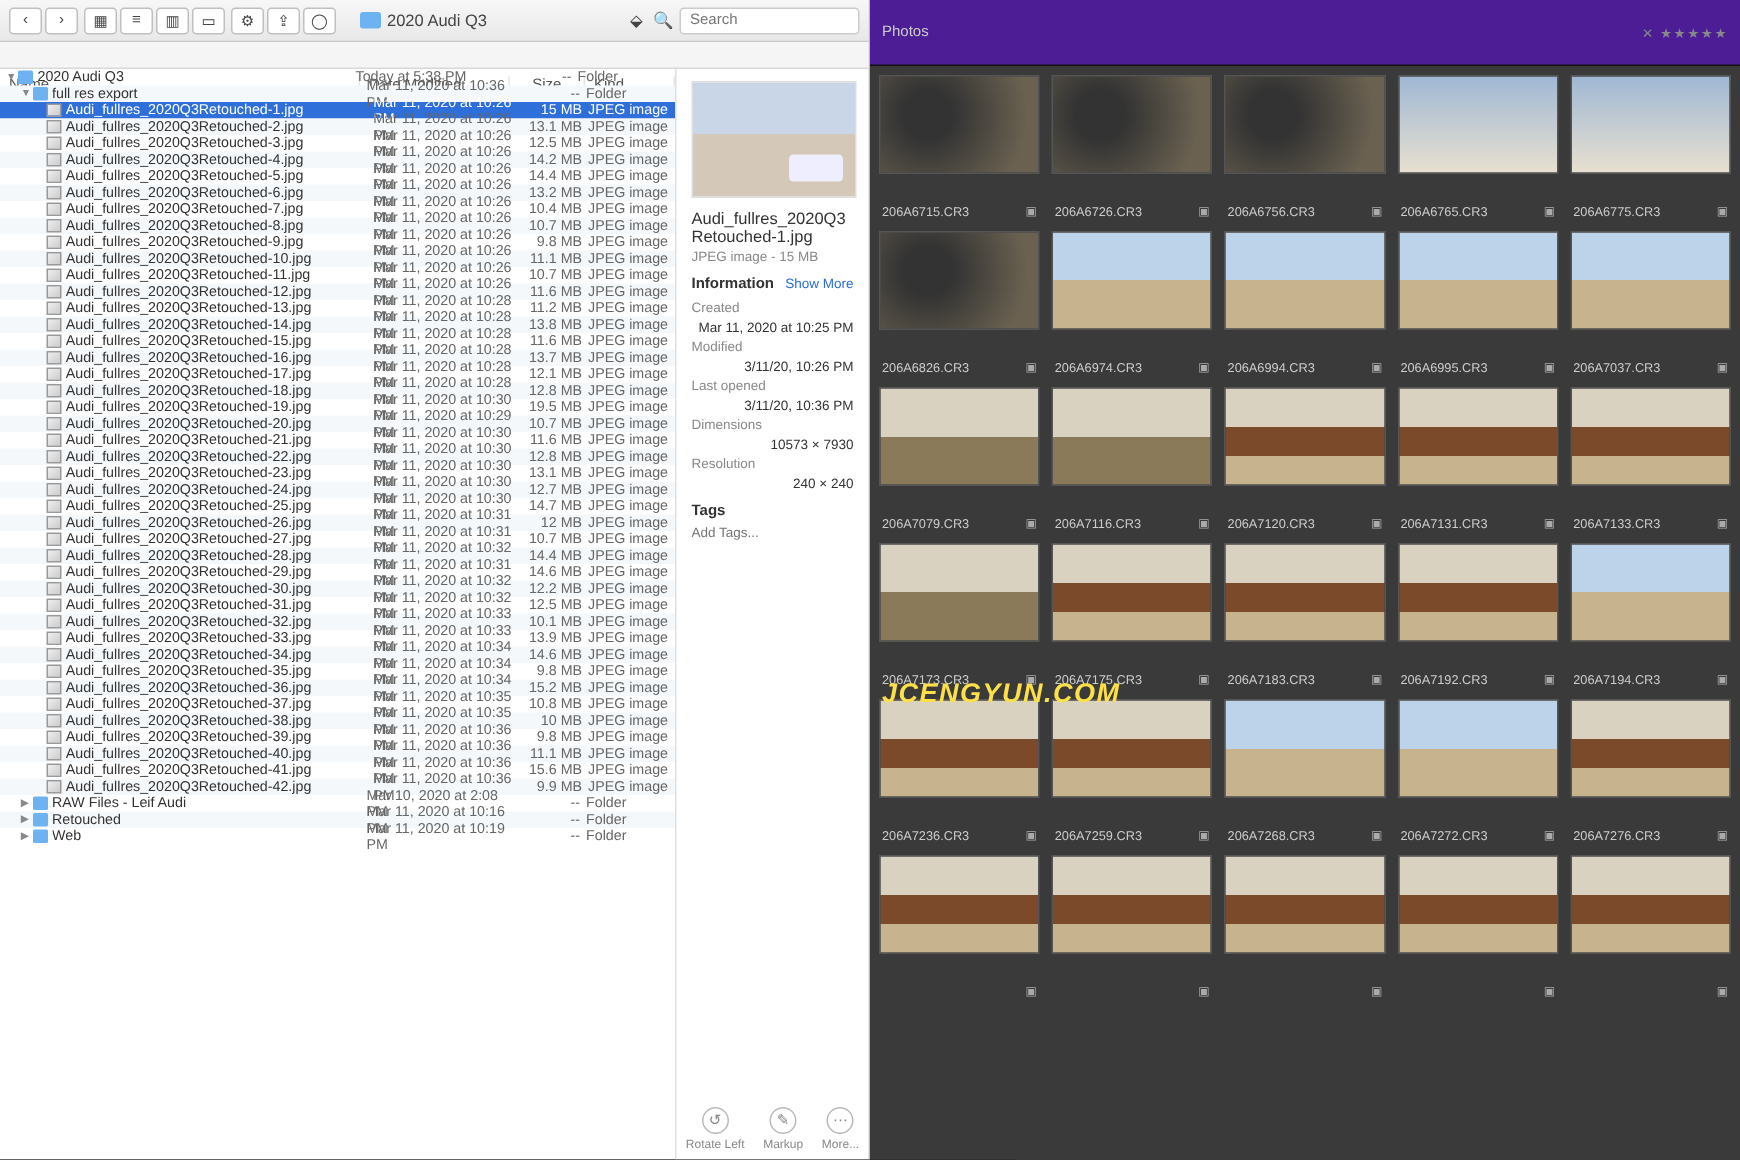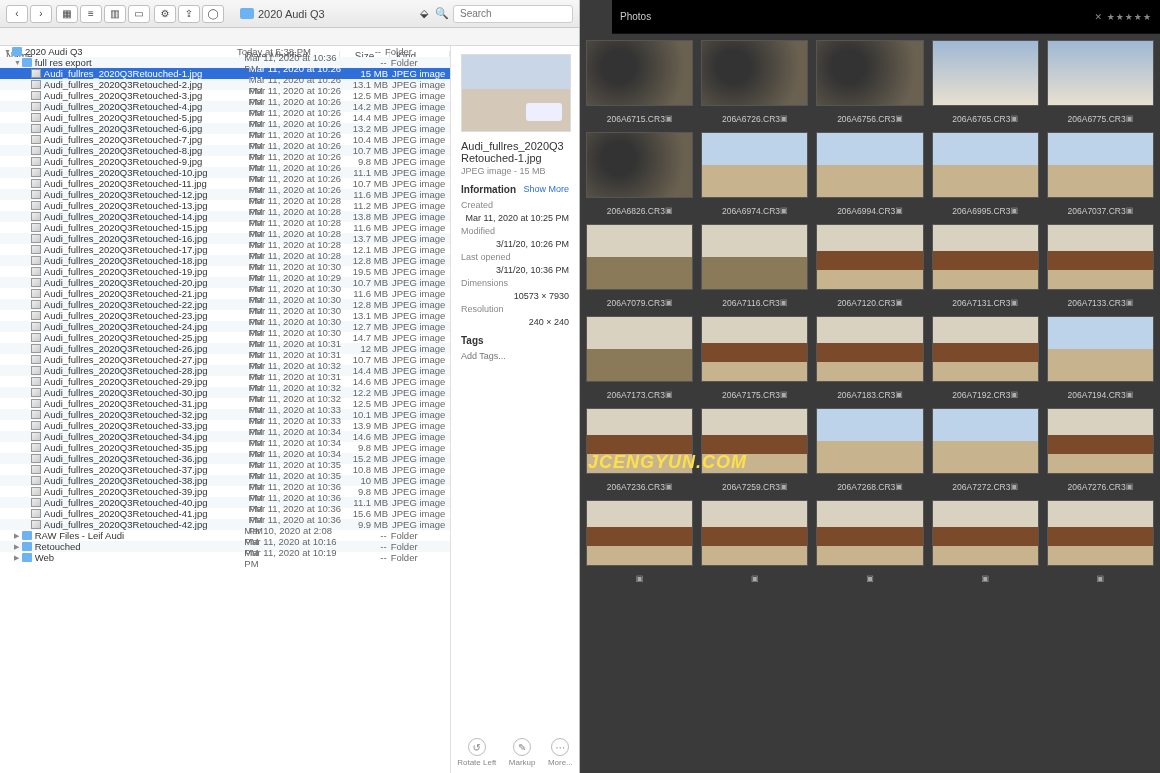--- a/index.html
+++ b/index.html
@@ -47,26 +47,26 @@
 .pv-row { display: flex; font-size: 9px; line-height: 13px; flex-direction: column; }
 .pv-row .k { color: #888; width: 54px; }
 .pv-row .v { color: #333; text-align: right; }
 .pv-tags input { border:none; font-size:9px; color:#aaa; width:100%; outline:none;}
 .pv-actions { position:absolute; bottom:6px; left:0; right:0; display:flex; justify-content:space-around; font-size:8px; color:#888; text-align:center;}
 .pv-actions div { cursor:pointer; }
 .pv-actions .circ { width:18px; height:18px; border:1px solid #bbb; border-radius:50%; margin:0 auto 2px; display:flex; align-items:center; justify-content:center; font-size:10px;}
 
 
 .photos { flex: 1; background: #3a3a3a; display: flex; flex-direction: column; }
-.ph-top { height: 34px; background: #000000; border-bottom:1px solid #111; display:flex; align-items:center; justify-content:space-between; padding:0 8px; color:#ccc; font-size:10px;margin-left:32px;}
+.ph-top { height: 44px; background: #4c1d95; border-bottom:1px solid #111; display:flex; align-items:center; justify-content:space-between; padding:0 8px; color:#ccc; font-size:10px;}
 .stars { color:#888; font-size:9px; letter-spacing:1px;}
 .ph-grid { flex:1; overflow:auto; padding: 6px; display:grid; grid-template-columns: repeat(5, 1fr); gap: 8px; align-content:start;}
 .thumb { display:flex; flex-direction:column; align-items:center; }
 .thumb .img { width: 100%; height: 66px; background:#777; background-size:cover; border:1px solid #555;}
-.thumb .cap { font-size: 8.5px; color:#ccc; margin-top:8px; display:flex; justify-content:center; width:100%; padding:0 2px;}
+.thumb .cap { font-size: 8.5px; color:#ccc; margin-top:20px; display:flex; justify-content:space-between; width:100%; padding:0 2px;}
 .thumb .cap .chk { font-size:8px; color:#aaa;}
 .watermark { position:absolute; left:588px; top:452px; font-size:18px; font-weight:700; color:#fde047; letter-spacing:1px; z-index:99; font-style:italic;}
 
 
 .sky { background: linear-gradient(180deg,#9fb8d4,#e8e0d0) !important; }
 .cockpit { background: radial-gradient(circle at 30% 40%, #333 20%, #6a6150 80%) !important; }
 .plane { background: linear-gradient(180deg,#bcd3ea 50%,#c7b48f 50%) !important; }
 .person { background: linear-gradient(180deg,#d9d2c1 40%,#7a4a2a 40%,#7a4a2a 70%, #c7b48f 70%) !important; }
 .car { background: linear-gradient(180deg,#d9d2c1 50%,#8a7a5a 50%) !important; position:relative;}
 </style>

